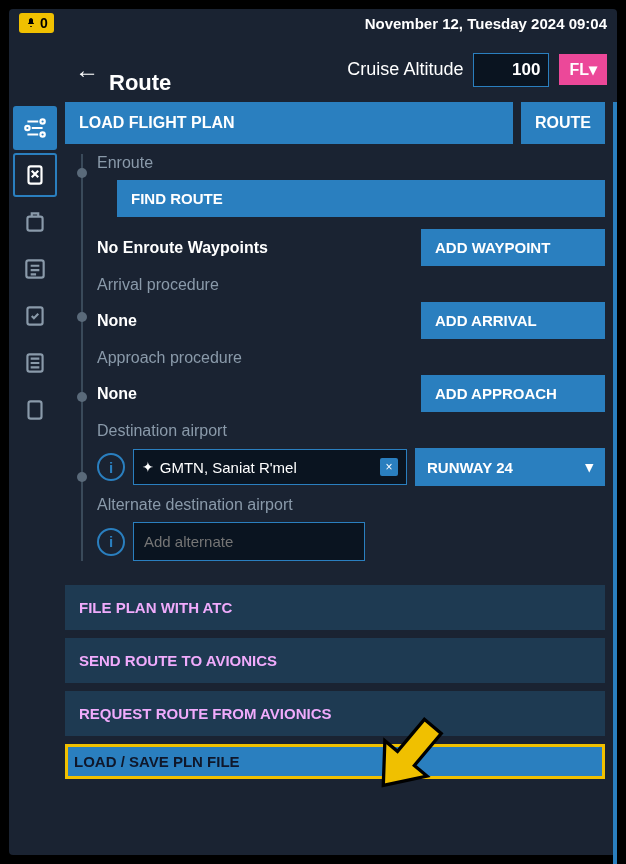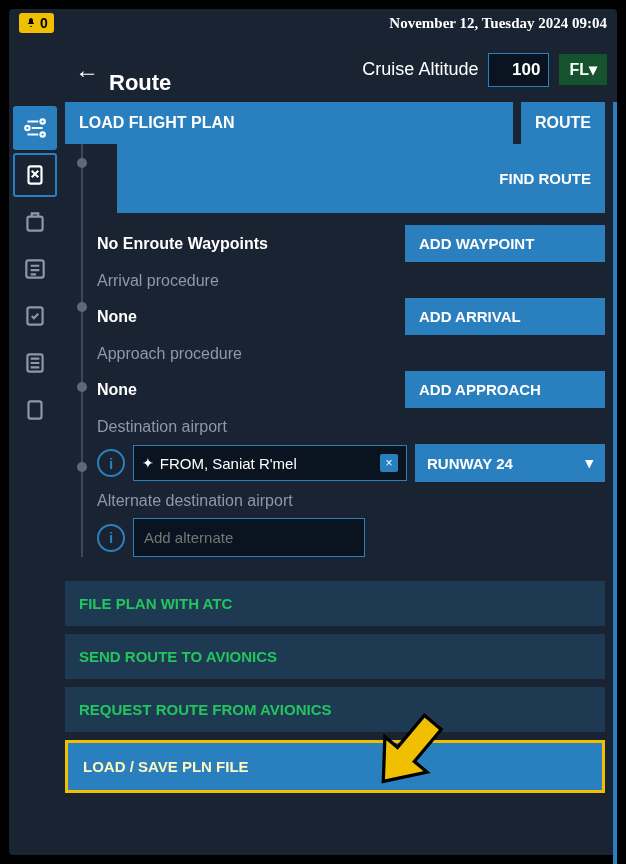--- a/index.html
+++ b/index.html
@@ -1,52 +1,52 @@
 <!DOCTYPE html>
 <html><head>
 <meta charset="utf-8">
 <style>
 * { box-sizing: border-box; margin: 0; padding: 0; }
 body { background: #000; font-family: Arial, sans-serif; width: 626px; height: 864px; overflow: hidden; }
 .app { background: #1a2332; width: 608px; height: 846px; margin: 9px; border-radius: 4px; position: relative; }
 .top-bar { display: flex; align-items: center; padding: 4px 10px; font-size: 15px; color: #fff; }
 .alert-badge { background: #f0c000; color: #000; padding: 2px 6px; border-radius: 3px; font-weight: bold; display: flex; align-items: center; gap: 3px; font-size: 14px; }
-.datetime { margin-left: auto; font-weight: bold; font-family: Liberation Serif, serif; }
+.datetime { margin-left: auto; font-weight: bold; }
 .header { display: flex; align-items: center; padding: 6px 10px 6px 66px; gap: 10px; }
 .back-btn { color: #fff; font-size: 24px; cursor: pointer; font-weight: bold; }
 .title { color: #fff; font-size: 22px; font-weight: bold; margin-top: 27px; }
 .cruise-label { color: #fff; font-size: 18px; margin-left: auto; }
-.cruise-input { background: #0a1420; border: 1px solid #2a7fbf; color: #fff; width: 61px; text-align: right; padding: 6px 8px; font-size: 17px; font-weight: bold; }
-.fl-btn { background: #14532d; color: #fff; border: none; padding: 6px 10px; font-weight: bold; font-size: 16px; cursor: pointer; }
+.cruise-input { background: #0a1420; border: 1px solid #2a7fbf; color: #fff; width: 76px; text-align: right; padding: 6px 8px; font-size: 17px; font-weight: bold; }
+.fl-btn { background: #ec4899; color: #fff; border: none; padding: 6px 10px; font-weight: bold; font-size: 16px; cursor: pointer; }
 .main { display: flex; height: calc(100% - 70px); }
 .sidebar { width: 52px; display: flex; flex-direction: column; gap: 3px; padding: 4px; }
 .sidebar-tab { width: 44px; height: 44px; border: 2px solid transparent; border-radius: 3px; display: flex; align-items: center; justify-content: center; cursor: pointer; }
 .sidebar-tab.active { background: #2a7fbf; }
 .sidebar-tab.outlined { border: 2px solid #2a7fbf; }
 .content { flex: 1; padding: 0 8px 0 4px; overflow-y: auto; border-right: 4px solid #2a7fbf; }
-.action-row { display: flex; gap: 8px; margin-bottom: 0; }
+.action-row { display: flex; gap: 8px; margin-bottom: 10px; }
 .btn-primary { background: #2a7fbf; color: #fff; border: none; padding: 12px 14px; font-weight: bold; font-size: 16px; cursor: pointer; flex: 1; text-align: left; }
 .btn-reset { background: #2a7fbf; color: #fff; border: none; padding: 12px 14px; font-weight: bold; font-size: 16px; cursor: pointer; }
 .section { margin-left: 16px; position: relative; padding-left: 14px; border-left: 2px solid #3a4a5a; }
 .node-dot { position: absolute; left: -6px; width: 10px; height: 10px; background: #5a6a7a; border-radius: 50%; }
 .section-label { color: #8a9aaa; font-size: 16px; margin: 10px 0 8px; }
-.btn-block { background: #2a7fbf; color: #fff; border: none; padding: 26px 14px; font-weight: bold; font-size: 15px; cursor: pointer; width: 100%; text-align: right; }
+.btn-block { background: #2a7fbf; color: #fff; border: none; padding: 10px 14px; font-weight: bold; font-size: 15px; cursor: pointer; width: 100%; text-align: left; }
 .two-col { display: flex; gap: 0; margin-bottom: 8px; align-items: center; }
 .two-col .left-text { color: #fff; font-weight: bold; font-size: 16px; flex: 1; }
-.two-col .btn-right { background: #2a7fbf; color: #fff; border: none; padding: 10px 14px; font-weight: bold; font-size: 15px; cursor: pointer; width: 200px; text-align: left; }
+.two-col .btn-right { background: #2a7fbf; color: #fff; border: none; padding: 10px 14px; font-weight: bold; font-size: 15px; cursor: pointer; width: 184px; text-align: left; }
 .input-row { display: flex; gap: 8px; align-items: center; margin-bottom: 10px; }
 .info-circle { width: 28px; height: 28px; border: 2px solid #2a7fbf; border-radius: 50%; display: flex; align-items: center; justify-content: center; color: #2a7fbf; font-weight: bold; font-size: 15px; cursor: pointer; flex-shrink: 0; }
 .airport-field { flex: 1; background: #0a1420; border: 1px solid #2a7fbf; color: #fff; padding: 8px 8px; font-size: 15px; display: flex; align-items: center; gap: 6px; position: relative; }
 .airport-field .wp-icon { font-size: 14px; }
 .clear-x { margin-left: auto; background: #2a7fbf; color: #fff; width: 18px; height: 18px; display: flex; align-items: center; justify-content: center; font-size: 12px; cursor: pointer; border-radius: 2px; }
 .runway-select { background: #2a7fbf; color: #fff; border: none; padding: 10px 12px; font-weight: bold; font-size: 15px; cursor: pointer; width: 190px; text-align: left; display: flex; justify-content: space-between; align-items: center; }
 .alt-input { flex: 1; background: #0a1420; border: 1px solid #2a7fbf; color: #8a9aaa; padding: 10px; font-size: 15px; max-width: 232px; }
 .btn-list { margin-top: 24px; display: flex; flex-direction: column; gap: 8px; }
-.btn-secondary { background: #1e3a52; color: #22c55e; border: none; padding: 14px; font-weight: bold; font-size: 15px; cursor: pointer; text-align: left; }
-.btn-highlighted { background: #2a7fbf; color: #fef9c3; border: 3px solid #f0c000; padding: 15px; font-weight: bold; font-size: 15px; cursor: pointer; text-align: left; position: relative; }
+.btn-secondary { background: #1e3a52; color: #f0abfc; border: none; padding: 14px; font-weight: bold; font-size: 15px; cursor: pointer; text-align: left; }
+.btn-highlighted { background: #2a7fbf; color: #0f172a; border: 3px solid #f0c000; padding: 6px; font-weight: bold; font-size: 15px; cursor: pointer; text-align: left; position: relative; }
 .arrow-overlay { position: absolute; left: 290px; top: -52px; pointer-events: none; z-index: 100; }
 .icon-svg { width: 26px; height: 26px; }
 </style>
 </head>
 <body>
 
 <div class="app">
   <div class="top-bar">
     <div class="alert-badge">
       <svg width="12" height="12" viewBox="0 0 24 24" fill="#000">
@@ -113,20 +113,21 @@
     </div>
 
     <div class="content">
       <div class="action-row">
         <button class="btn-primary">LOAD FLIGHT PLAN</button>
         <button class="btn-reset">ROUTE</button>
       </div>
 
       <div class="section">
         <div class="node-dot" style="top:14px;"></div>
+        <div class="section-label">Enroute</div>
         <button class="btn-block" style="margin-left:20px; width:calc(100% - 20px); margin-bottom:12px;">FIND ROUTE</button>
         <div class="two-col">
           <div class="left-text">No Enroute Waypoints</div>
           <button class="btn-right">ADD WAYPOINT</button>
         </div>
 
         <div class="node-dot" style="top:158px;"></div>
         <div class="section-label">Arrival procedure</div>
         <div class="two-col">
           <div class="left-text">None</div>
@@ -139,21 +140,21 @@
           <div class="left-text">None</div>
           <button class="btn-right">ADD APPROACH</button>
         </div>
 
         <div class="node-dot" style="top:318px;"></div>
         <div class="section-label">Destination airport</div>
         <div class="input-row">
           <div class="info-circle">i</div>
           <div class="airport-field">
             <span class="wp-icon">✦</span>
-            <span>FROM, Saniat R'mel</span>
+            <span>GMTN, Saniat R'mel</span>
             <span class="clear-x">×</span>
           </div>
           <div class="runway-select">
             <span>RUNWAY 24</span>
             <span>▾</span>
           </div>
         </div>
 
         <div class="section-label">Alternate destination airport</div>
         <div class="input-row">

